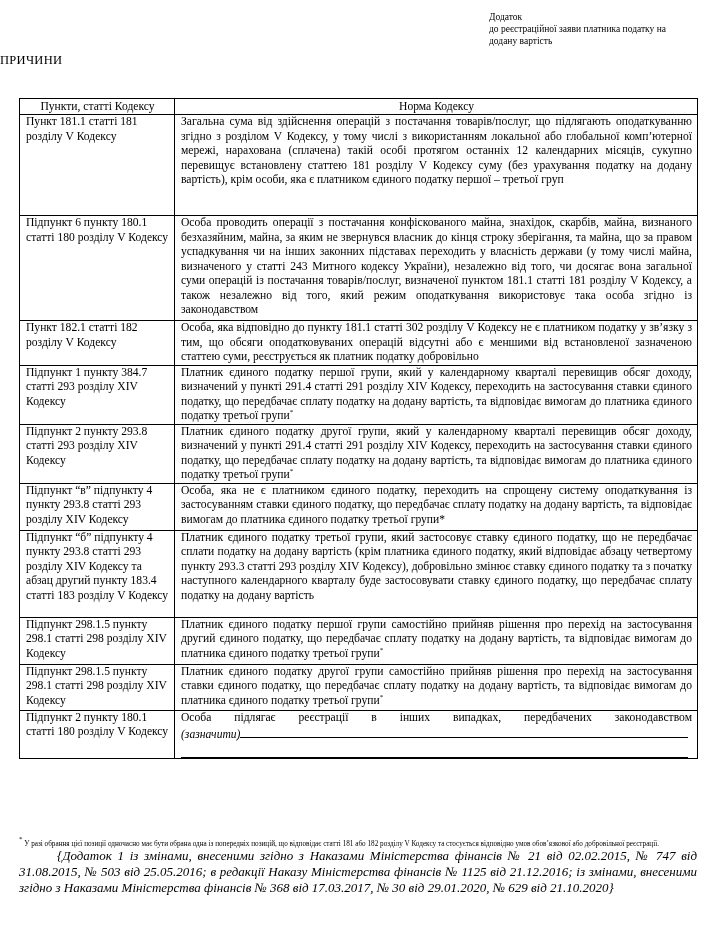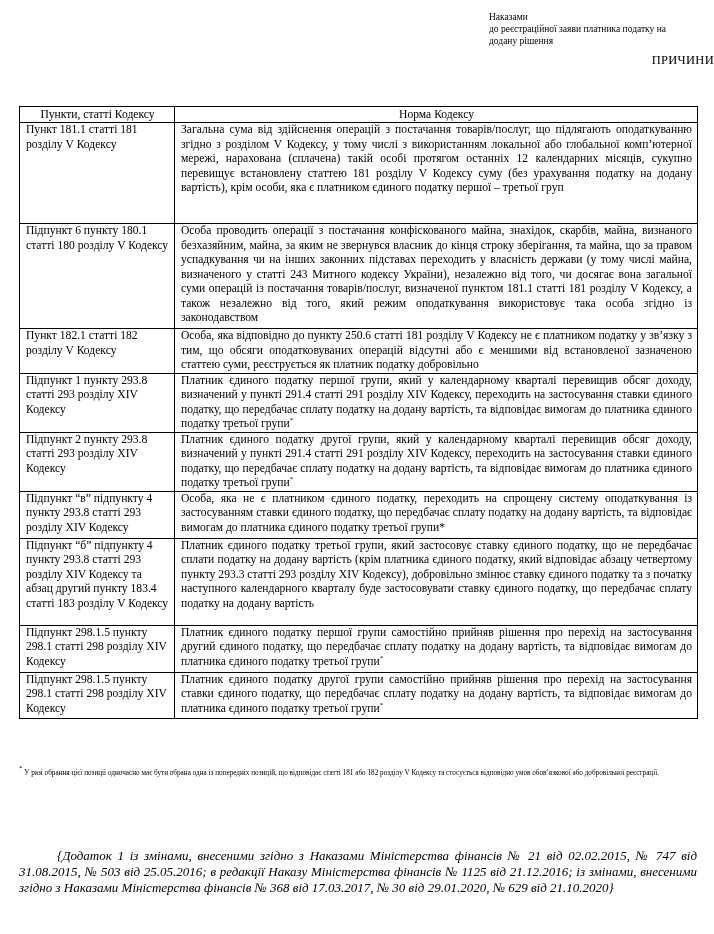--- a/index.html
+++ b/index.html
@@ -5,57 +5,57 @@
     html, body { margin: 0; padding: 0; background: #ffffff; }
     body {
       width: 714px; height: 934px; position: relative; overflow: hidden;
       font-family: "Liberation Serif", serif; color: #000;
     }
     .appendix {
       position: absolute; left: 489px; top: 11px; width: 220px;
       font-size: 9.5px; line-height: 12px;
     }
     .title-block {
-      position: absolute; left: 0; top: 53px; width: 714px; text-align: right;
+      position: absolute; left: 0; top: 53px; width: 714px; text-align: left;
     }
     .title-main { font-size: 12.5px; line-height: 15px; letter-spacing: 0.3px; }
     .title-sub { font-size: 12px; line-height: 14px; }
     table.main {
-      position: absolute; left: 19px; top: 106px; width: 678px;
+      position: absolute; left: 19px; top: 98px; width: 678px;
       border-collapse: collapse; table-layout: fixed;
       font-size: 11.6px; line-height: 14.5px;
     }
     table.main td, table.main th {
       border: 1.2px solid #000; vertical-align: top; padding: 0 5px 0 6px;
     }
     table.main th { font-weight: normal; text-align: center; height: 15px; line-height: 15px; }
     col.c1 { width: 155px; }
     col.c2 { width: 523px; }
     td.norm { text-align: justify; text-align-last: auto; }
     td.norm.last-justify { text-align-last: justify; }
     sup { font-size: 7px; line-height: 0; vertical-align: 5px; }
     .blank-full { display: block; border-bottom: 1px solid #000; height: 14px; margin-right: 4px; }
     .specify { font-style: italic; }
     .footnote {
-      position: absolute; left: 19px; top: 768px; width: 678px;
+      position: absolute; left: 19px; top: 839px; width: 678px;
       font-size: 7.2px; line-height: 10px; text-align: justify;
     }
     .amend {
       position: absolute; left: 19px; top: 848px; width: 678px;
       font-size: 13px; line-height: 16px; font-style: italic; text-align: justify;
       text-indent: 38px;
     }
   </style>
 </head>
 <body>
 
 <div class="appendix">
-  <div>Наказами</div>
+  <div>Додаток</div>
   <div>до реєстраційної заяви платника податку на</div>
-  <div>додану рішення</div>
+  <div>додану вартість</div>
 </div>
 
 <div class="title-block">
   <div class="title-main">ПРИЧИНИ</div>
 </div>
 
 <table class="main">
   <colgroup>
       <col class="c1">
       <col class="c2">
@@ -71,24 +71,24 @@
     <tr class="tpl-row" style="height:101px">
         <td>Пункт 181.1 статті 181 розділу V Кодексу</td>
         <td class="norm"><span>Загальна сума від здійснення операцій з постачання товарів/послуг, що підлягають оподаткуванню згідно з розділом V Кодексу, у тому числі з використанням локальної або глобальної комп’ютерної мережі, нарахована (сплачена) такій особі протягом останніх 12 календарних місяців, сукупно перевищує встановлену статтею 181 розділу V Кодексу суму (без урахування податку на додану вартість), крім особи, яка є платником єдиного податку першої – третьої груп</span><sup></sup></td>
       </tr>
     <tr class="tpl-row" style="height:105px">
         <td>Підпункт 6 пункту 180.1 статті 180 розділу V Кодексу</td>
         <td class="norm"><span>Особа проводить операції з постачання конфіскованого майна, знахідок, скарбів, майна, визнаного безхазяйним, майна, за яким не звернувся власник до кінця строку зберігання, та майна, що за правом успадкування чи на інших законних підставах переходить у власність держави (у тому числі майна, визначеного у статті 243 Митного кодексу України), незалежно від того, чи досягає вона загальної суми операцій із постачання товарів/послуг, визначеної пунктом 181.1 статті 181 розділу V Кодексу, а також незалежно від того, який режим оподаткування використовує така особа згідно із законодавством</span><sup></sup></td>
       </tr>
     <tr class="tpl-row" style="height:42px">
         <td>Пункт 182.1 статті 182 розділу V Кодексу</td>
-        <td class="norm"><span>Особа, яка відповідно до пункту 250.6 статті 181 розділу V Кодексу не є платником податку у зв’язку з тим, що обсяги оподатковуваних операцій відсутні або є меншими від встановленої зазначеною статтею суми, реєструється як платник податку добровільно</span><sup></sup></td>
+        <td class="norm"><span>Особа, яка відповідно до пункту 181.1 статті 302 розділу V Кодексу не є платником податку у зв’язку з тим, що обсяги оподатковуваних операцій відсутні або є меншими від встановленої зазначеною статтею суми, реєструється як платник податку добровільно</span><sup></sup></td>
       </tr>
     <tr class="tpl-row" style="height:58px">
-        <td>Підпункт 1 пункту 293.8 статті 293 розділу XIV Кодексу</td>
+        <td>Підпункт 1 пункту 384.7 статті 293 розділу XIV Кодексу</td>
         <td class="norm"><span>Платник єдиного податку першої групи, який у календарному кварталі перевищив обсяг доходу, визначений у пункті 291.4 статті 291 розділу XIV Кодексу, переходить на застосування ставки єдиного податку, що передбачає сплату податку на додану вартість, та відповідає вимогам до платника єдиного податку третьої групи</span><sup>*</sup></td>
       </tr>
     <tr class="tpl-row" style="height:59px">
         <td>Підпункт 2 пункту 293.8 статті 293 розділу XIV Кодексу</td>
         <td class="norm"><span>Платник єдиного податку другої групи, який у календарному кварталі перевищив обсяг доходу, визначений у пункті 291.4 статті 291 розділу XIV Кодексу, переходить на застосування ставки єдиного податку, що передбачає сплату податку на додану вартість, та відповідає вимогам до платника єдиного податку третьої групи</span><sup>*</sup></td>
       </tr>
     <tr class="tpl-row" style="height:47px">
         <td>Підпункт “в” підпункту 4 пункту 293.8 статті 293 розділу XIV Кодексу</td>
         <td class="norm"><span>Особа, яка не є платником єдиного податку, переходить на спрощену систему оподаткування із застосуванням ставки єдиного податку, що передбачає сплату податку на додану вартість, та відповідає вимогам до платника єдиного податку третьої групи*</span><sup></sup></td>
       </tr>
@@ -97,20 +97,31 @@
         <td class="norm"><span>Платник єдиного податку третьої групи, який застосовує ставку єдиного податку, що не передбачає сплати податку на додану вартість (крім платника єдиного податку, який відповідає абзацу четвертому пункту 293.3 статті 293 розділу XIV Кодексу), добровільно змінює ставку єдиного податку та з початку наступного календарного кварталу буде застосовувати ставку єдиного податку, що передбачає сплату податку на додану вартість</span><sup></sup></td>
       </tr>
     <tr class="tpl-row" style="height:47px">
         <td>Підпункт 298.1.5 пункту 298.1 статті 298 розділу XIV Кодексу</td>
         <td class="norm"><span>Платник єдиного податку першої групи самостійно прийняв рішення про перехід на застосування другий єдиного податку, що передбачає сплату податку на додану вартість, та відповідає вимогам до платника єдиного податку третьої групи</span><sup>*</sup></td>
       </tr>
     <tr class="tpl-row" style="height:46px">
         <td>Підпункт 298.1.5 пункту 298.1 статті 298 розділу XIV Кодексу</td>
         <td class="norm"><span>Платник єдиного податку другої групи самостійно прийняв рішення про перехід на застосування ставки єдиного податку, що передбачає сплату податку на додану вартість, та відповідає вимогам до платника єдиного податку третьої групи</span><sup>*</sup></td>
       </tr>
+    <tr style="height:46px">
+      <td>Підпункт 2 пункту 180.1 статті 180 розділу V Кодексу</td>
+      <td class="norm last-justify" style="text-align-last:auto">
+        <span style="display:block;text-align:justify;text-align-last:justify">Особа підлягає реєстрації в інших випадках, передбачених законодавством</span>
+        <span style="display:flex;align-items:baseline">
+          <span class="specify">(зазначити)</span>
+          <span style="flex:1;border-bottom:1px solid #000;height:12px;margin-right:4px"></span>
+        </span>
+        <span class="blank-full"></span>
+      </td>
+    </tr>
   </tbody>
 </table>
 
 <div class="footnote">
   <sup>*</sup><span> У разі обрання цієї позиції одночасно має бути обрана одна із попередніх позицій, що відповідає статті 181 або 182 розділу V Кодексу та стосується відповідно умов обов’язкової або добровільної реєстрації.</span>
 </div>
 
 <div class="amend">{Додаток 1 із змінами, внесеними згідно з Наказами Міністерства фінансів № 21 від 02.02.2015, № 747 від 31.08.2015, № 503 від 25.05.2016; в редакції Наказу Міністерства фінансів № 1125 від 21.12.2016; із змінами, внесеними згідно з Наказами Міністерства фінансів № 368 від 17.03.2017, № 30 від 29.01.2020, № 629 від 21.10.2020}</div>
 
 </body></html>

